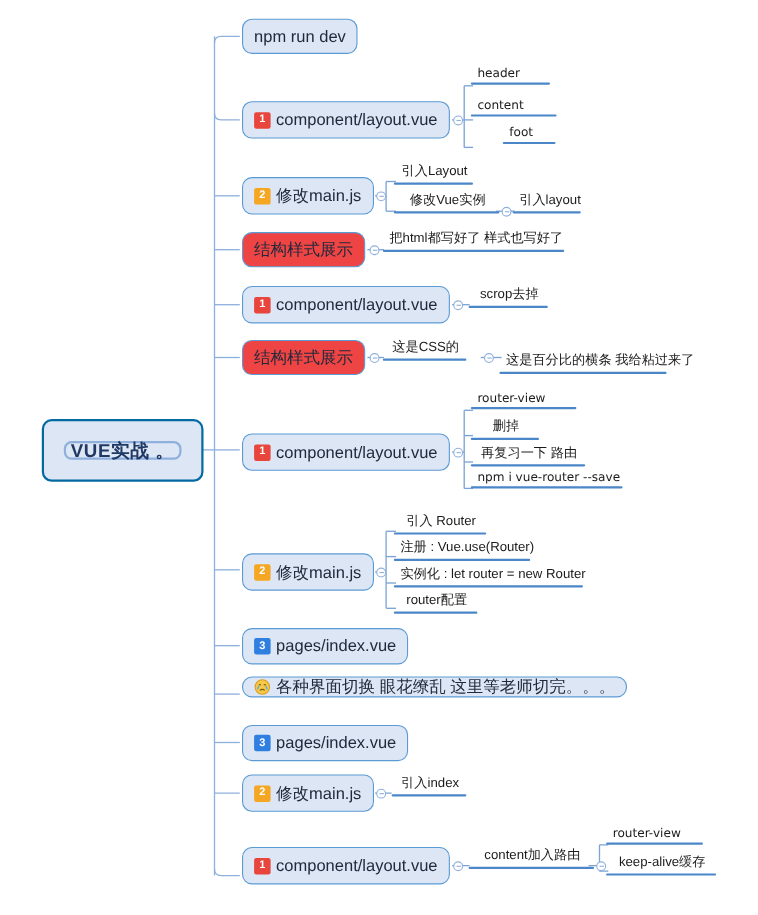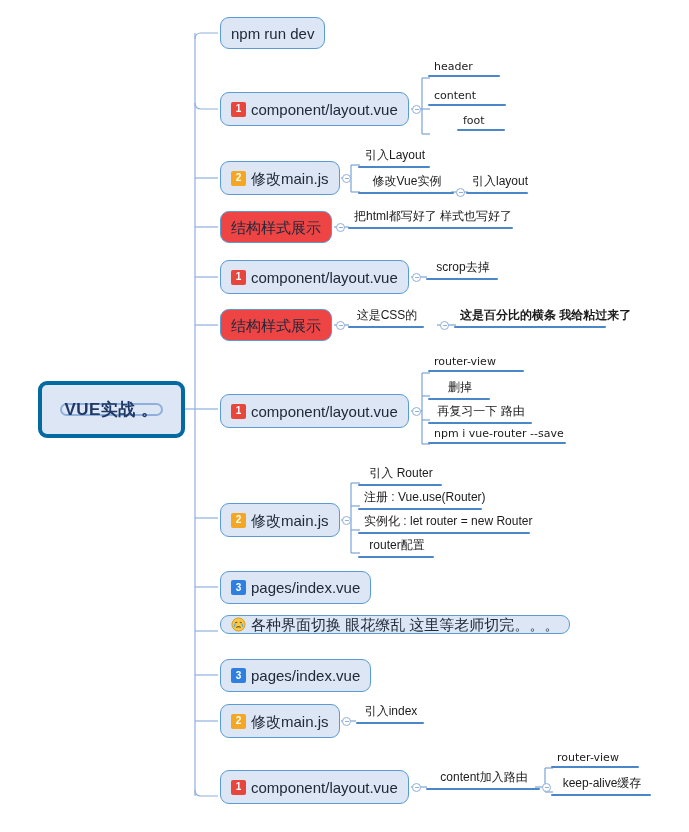--- a/index.html
+++ b/index.html
@@ -11,21 +11,21 @@
     overflow:hidden;
     position:relative;
   }
   #canvas{position:absolute;inset:0;width:689px;height:832px;}
   #edges{position:absolute;left:0;top:0;width:689px;height:832px;pointer-events:none;}
 
   
   .root-node{
     position:absolute;
     box-sizing:border-box;
-    border:4px solid #0369a1;
+    border:2px solid #0369a1;
     border-radius:9px;
     background:#dce6f4;
     padding:18px;
   }
   .root-inner{
     box-sizing:border-box;
     width:100%;height:100%;
     border:2px solid #8fb0dd;
     border-radius:7px;
     background:#dce6f4;
@@ -304,21 +304,21 @@
   <div class="leaf-node" style="left:426px;top:259px;width:72px;">
     <span class="leaf-text cn">scrop去掉</span>
     <span class="leaf-rule"></span>
   </div>
 
   <div class="leaf-node" style="left:348px;top:307px;width:76px;">
     <span class="leaf-text cn">这是CSS的</span>
     <span class="leaf-rule"></span>
   </div>
 
-  <div class="leaf-node" style="left:454px;top:307px;width:152px;font-weight:bold;">
+  <div class="leaf-node" style="left:454px;top:319px;width:152px;">
     <span class="leaf-text cn">这是百分比的横条 我给粘过来了</span>
     <span class="leaf-rule"></span>
   </div>
 
   <div class="leaf-node" style="left:428px;top:355px;width:96px;">
     <span class="leaf-text">router-view</span>
     <span class="leaf-rule"></span>
   </div>
 
   <div class="leaf-node" style="left:428px;top:379px;width:62px;">

